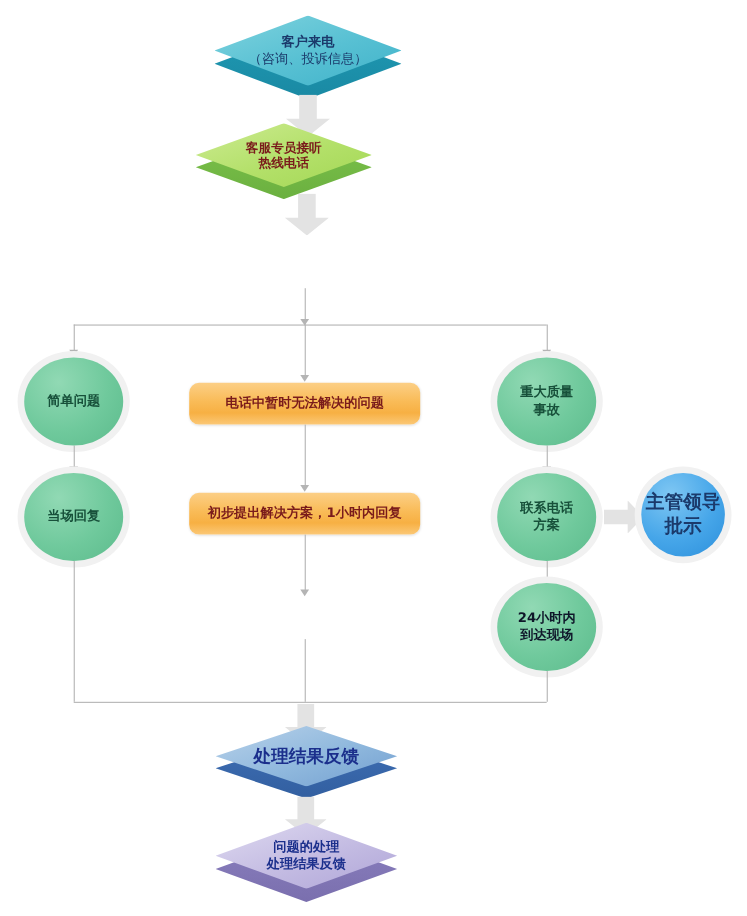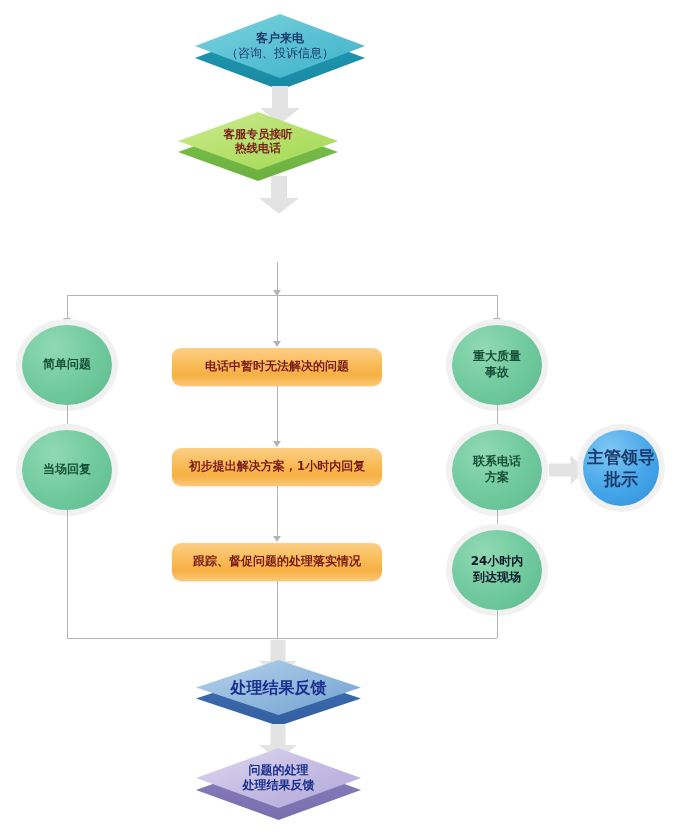--- a/index.html
+++ b/index.html
@@ -126,25 +126,20 @@
 
   <div class="rrect node" style="left:172px;top:448px;width:210px;height:38px;font-size:12px;color:#7a1b1b;
               background:linear-gradient(180deg,#fccf86 0%,#f9bb57 45%,#f7b043 72%,#fbc877 100%);
               box-shadow:0 1px 2px rgba(0,0,0,.10);">
     <div class="inner">初步提出解决方案，1小时内回复</div>
   </div>
 
   <div class="vline" style="left:277px;top:486px;height:52px;"></div>
   <div class="tip" style="left:273px;top:536px;"></div>
 
-  <div class="rrect node" style="left:172px;top:543px;width:210px;height:38px;font-size:12px;color:#7a1b1b;
-              background:linear-gradient(180deg,#fccf86 0%,#f9bb57 45%,#f7b043 72%,#fbc877 100%);
-              box-shadow:0 1px 2px rgba(0,0,0,.10);">
-    <div class="inner">跟踪、督促问题的处理落实情况</div>
-  </div>
 
   <div class="vline" style="left:277px;top:581px;height:57px;"></div>
 
   <div class="circ node" style="left:452px;top:325px;width:90px;height:80px;font-size:12px;color:#17503a;">
     <div class="halo"></div>
     <div class="body" style="background:radial-gradient(circle at 35% 28%,#91d9b4 0%,#6fc99c 55%,#5cbb8c 100%);"></div>
     <div class="txt">
       <div>重大质量</div>
       <div>事故</div>
     </div>

